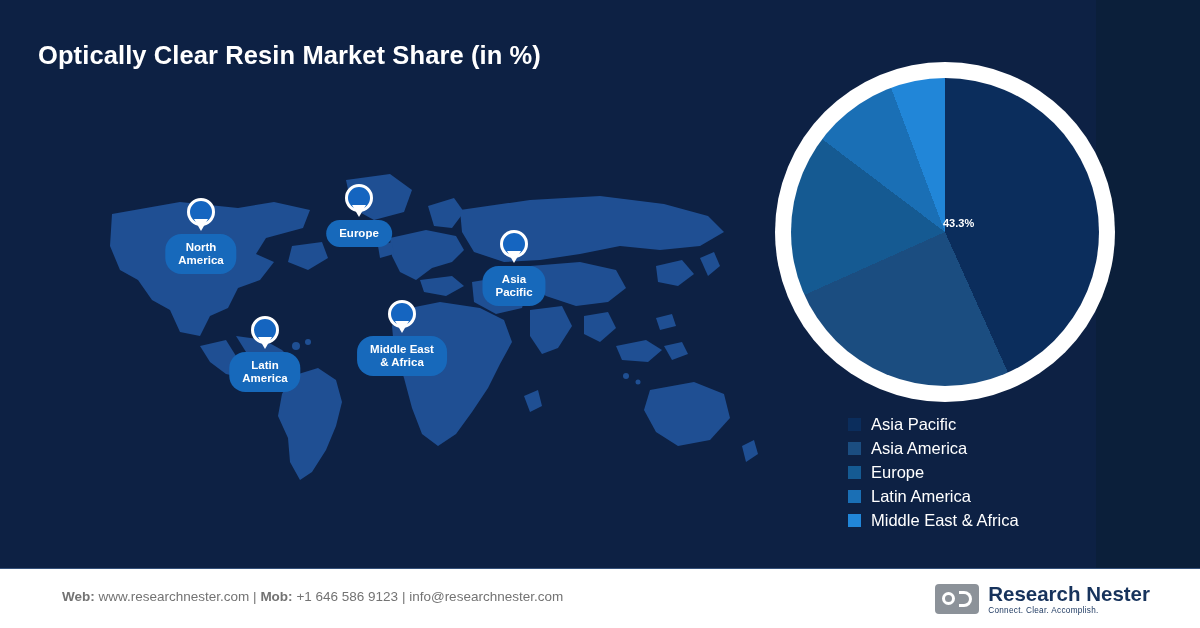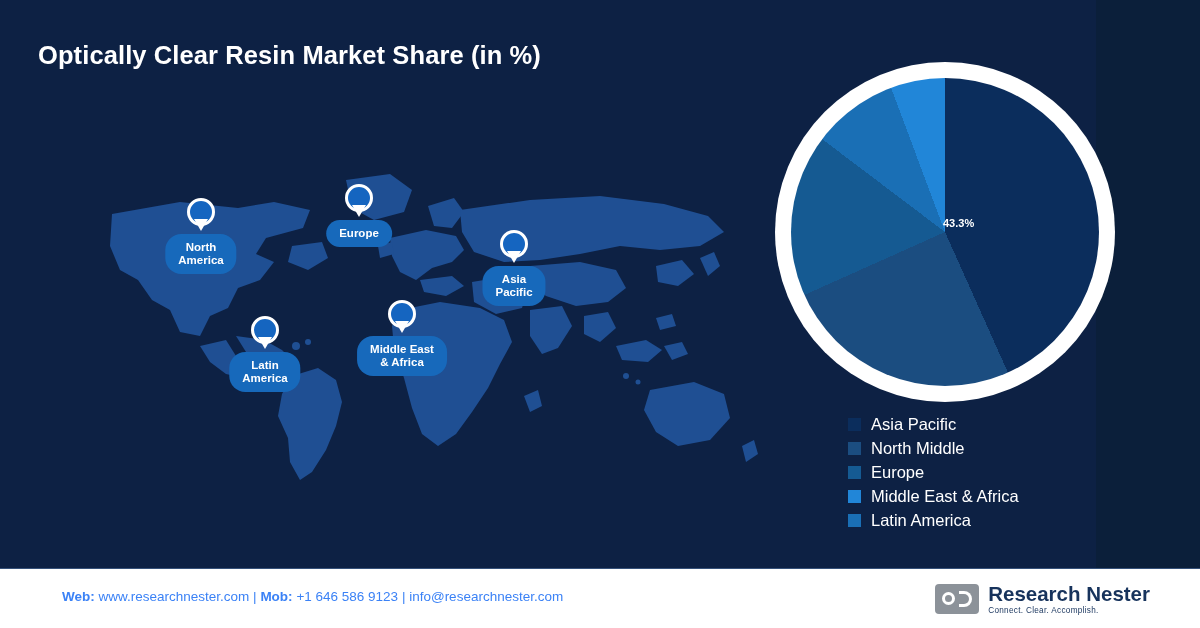--- a/index.html
+++ b/index.html
@@ -107,21 +107,21 @@
   #footer-rule{
     position:absolute;left:0;top:568px;width:1200px;height:1px;
     background:#35517a;
   }
   #footer{
     position:absolute;left:0;top:569px;width:1200px;height:59px;
     background:#ffffff;
   }
   #footer-text{
     position:absolute;left:62px;top:20px;
-    font-size:13.5px;color:#3b82f6;
+    font-size:13.5px;color:#737373;
     white-space:nowrap;
   }
   #footer-text b{font-weight:bold;}
   #logo{
     position:absolute;right:50px;top:10px;
     height:40px;display:flex;align-items:center;
   }
   #logo-mark{
     width:44px;height:30px;border-radius:4px;
     background:#8c9299;
@@ -236,33 +236,33 @@
     <div id="pie-label">43.3%</div>
   </div>
 
   <div id="legend">
     <div class="legend-row">
       <span class="legend-swatch" style="background:#0b2d5c"></span>
       <span class="legend-text">Asia Pacific</span>
     </div>
     <div class="legend-row">
       <span class="legend-swatch" style="background:#1b4d80"></span>
-      <span class="legend-text">North Middle</span>
+      <span class="legend-text">Asia America</span>
     </div>
     <div class="legend-row">
       <span class="legend-swatch" style="background:#155a92"></span>
       <span class="legend-text">Europe</span>
     </div>
     <div class="legend-row">
+      <span class="legend-swatch" style="background:#1a6fb5"></span>
+      <span class="legend-text">Latin America</span>
+    </div>
+    <div class="legend-row">
       <span class="legend-swatch" style="background:#2186d8"></span>
       <span class="legend-text">Middle East &amp; Africa</span>
-    </div>
-    <div class="legend-row">
-      <span class="legend-swatch" style="background:#1a6fb5"></span>
-      <span class="legend-text">Latin America</span>
     </div>
   </div>
 
   <div id="footer-rule"></div>
   <div id="footer">
     <div id="footer-text">
       <b>Web:</b>
       <span>www.researchnester.com</span>
       <span>|</span>
       <b>Mob:</b>

